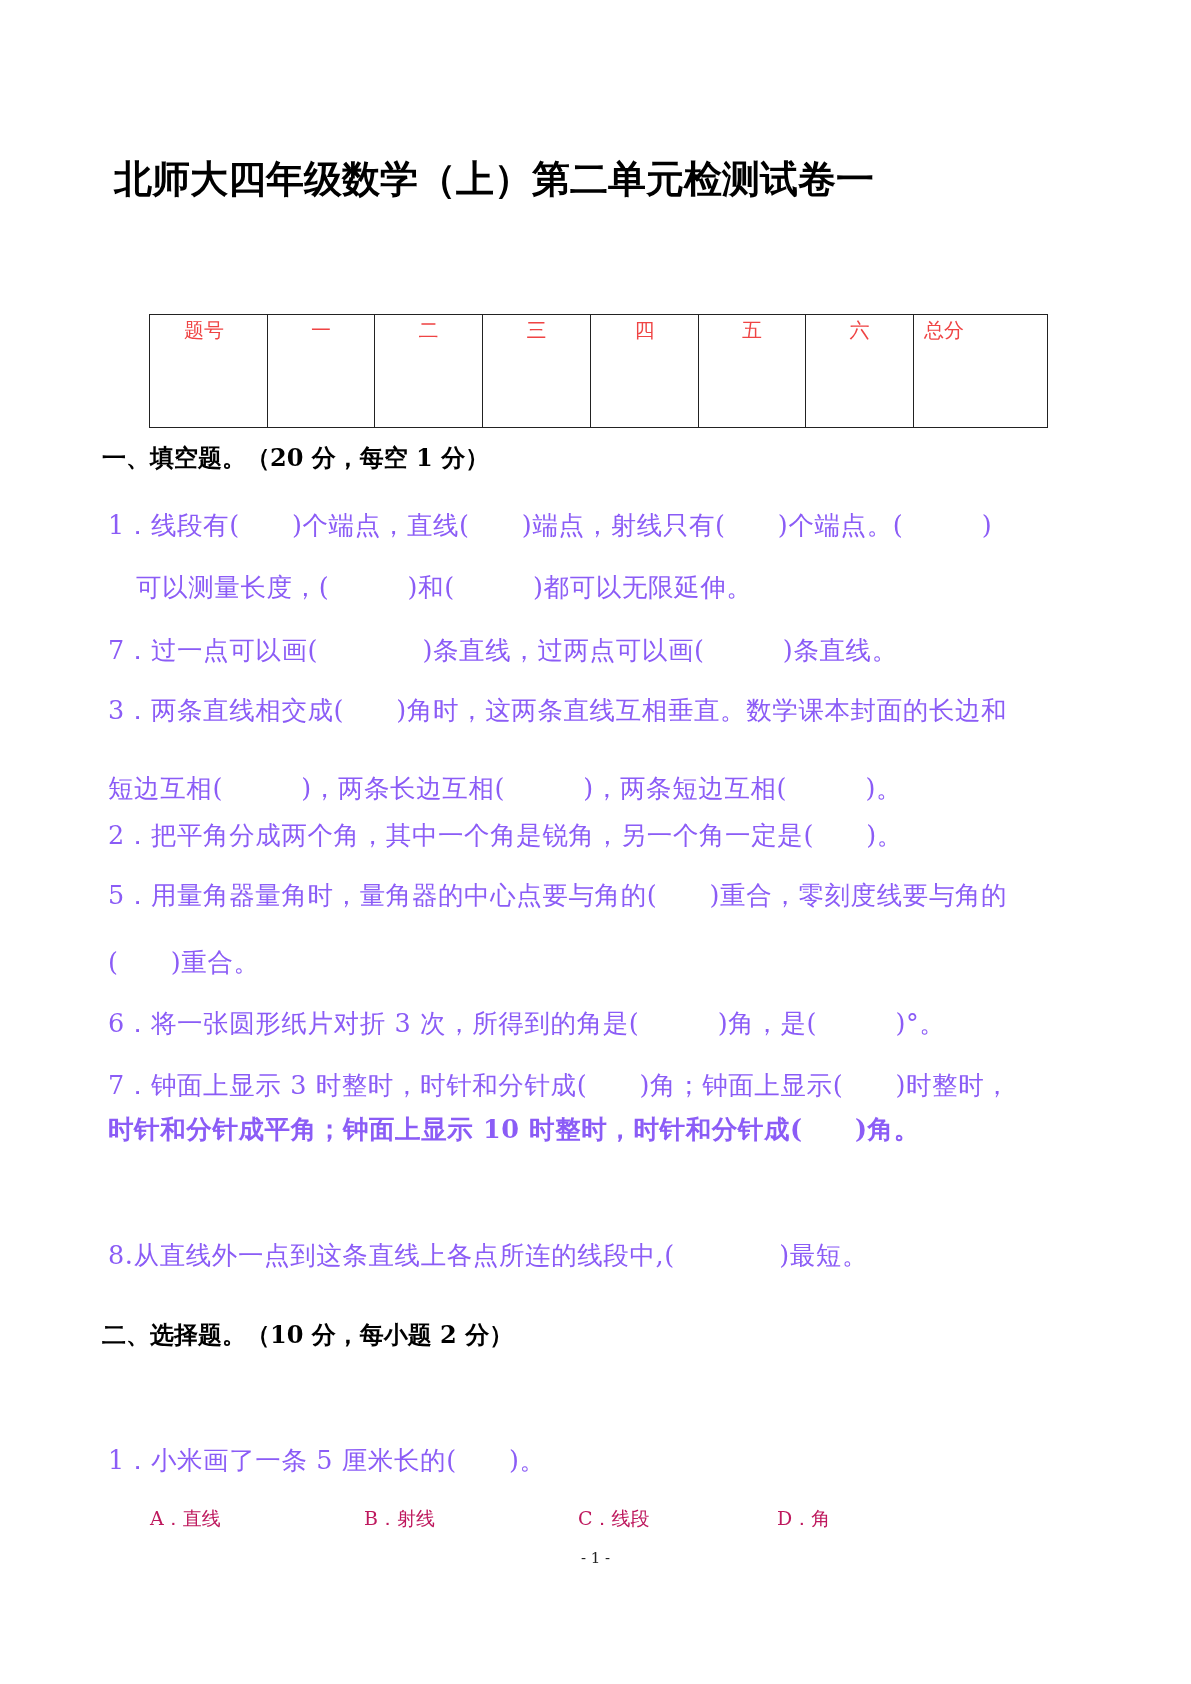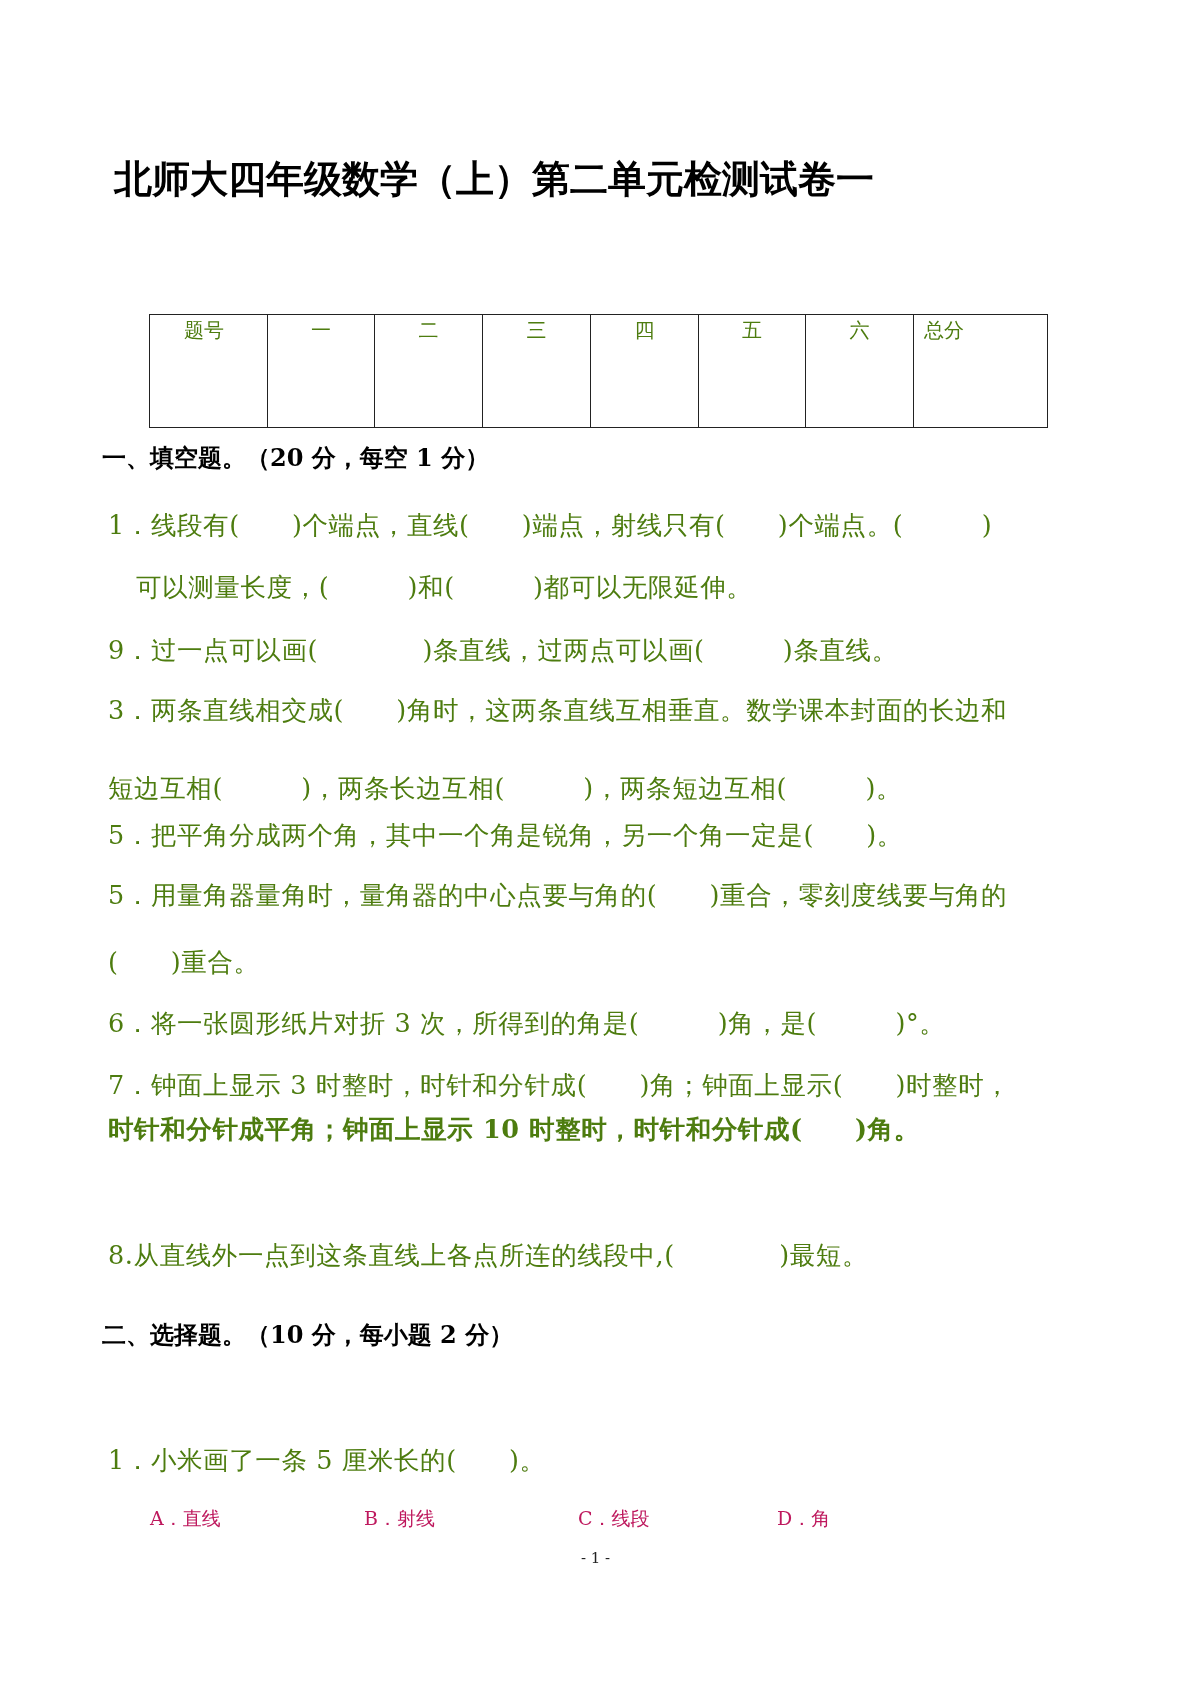--- a/index.html
+++ b/index.html
@@ -6,25 +6,25 @@
   body { width: 1191px; height: 1684px; position: relative; overflow: hidden;
          font-family: "DejaVu Serif", "Liberation Serif", serif; color: #111; }
   .abs { position: absolute; white-space: pre; }
   .title { left: 0; width: 988px; top: 154px; text-align: center;
            font-family: "DejaVu Sans", "Liberation Sans", sans-serif;
            font-size: 38px; font-weight: bold; letter-spacing: 0px; color: #000; }
   .score-table { position: absolute; left: 149px; top: 314px; width: 898px; height: 114px;
                  border-collapse: collapse; table-layout: fixed; }
   .score-table td { border: 1.3px solid #222; height: 56px; vertical-align: top;
                     font-family: "DejaVu Sans", "Liberation Sans", sans-serif;
-                    font-size: 20px; color: #4d7c0f; padding: 2px 0 0 0; text-align: center; }
+                    font-size: 20px; color: #ef4444; padding: 2px 0 0 0; text-align: center; }
   .score-table td.left { text-align: left; padding-left: 34px; }
   .score-table td.total { text-align: left; padding-left: 10px; }
   .heading { font-size: 24px; font-weight: bold; color: #000; }
-  .line { font-size: 25.5px; letter-spacing: 0.6px; color: #4d7c0f; }
+  .line { font-size: 25.5px; letter-spacing: 0.6px; color: #8b5cf6; }
   .opt { font-size: 19px; color: #be185d; }
   .pagenum { left: 0; width: 1191px; text-align: center; font-size: 15px; top: 1549px; color: #222; }
 </style>
 </head>
 <body>
 
 <div class="abs title">北师大四年级数学（上）第二单元检测试卷一</div>
 
 <table class="score-table">
   <colgroup>
@@ -48,24 +48,24 @@
     <td>六</td>
     <td class="total">总分</td>
   </tr>
 </tbody>
   </table>
 
 <div class="abs heading" style="left:102px; top:442px;">一、填空题。（20 分，每空 1 分）</div>
 
 <div class="abs line" style="left:108px; top:508px;">1．线段有(　　)个端点，直线(　　)端点，射线只有(　　)个端点。(　　　)</div>
 <div class="abs line" style="left:108px; top:570px;margin-left:28px;">可以测量长度，(　　　)和(　　　)都可以无限延伸。</div>
-<div class="abs line" style="left:108px; top:633px;">9．过一点可以画(　　　　)条直线，过两点可以画(　　　)条直线。</div>
+<div class="abs line" style="left:108px; top:633px;">7．过一点可以画(　　　　)条直线，过两点可以画(　　　)条直线。</div>
 <div class="abs line" style="left:108px; top:693px;">3．两条直线相交成(　　)角时，这两条直线互相垂直。数学课本封面的长边和</div>
 <div class="abs line" style="left:108px; top:755px;margin-top:16px;">短边互相(　　　)，两条长边互相(　　　)，两条短边互相(　　　)。</div>
-<div class="abs line" style="left:108px; top:818px;">5．把平角分成两个角，其中一个角是锐角，另一个角一定是(　　)。</div>
+<div class="abs line" style="left:108px; top:818px;">2．把平角分成两个角，其中一个角是锐角，另一个角一定是(　　)。</div>
 <div class="abs line" style="left:108px; top:878px;">5．用量角器量角时，量角器的中心点要与角的(　　)重合，零刻度线要与角的</div>
 <div class="abs line" style="left:108px; top:945px;">(　　)重合。</div>
 <div class="abs line" style="left:108px; top:1006px;">6．将一张圆形纸片对折 3 次，所得到的角是(　　　)角，是(　　　)°。</div>
 <div class="abs line" style="left:108px; top:1068px;">7．钟面上显示 3 时整时，时针和分针成(　　)角；钟面上显示(　　)时整时，</div>
 <div class="abs line" style="left:108px; top:1112px;font-weight:bold;">时针和分针成平角；钟面上显示 10 时整时，时针和分针成(　　)角。</div>
 <div class="abs line" style="left:108px; top:1191px;margin-top:47px;">8.从直线外一点到这条直线上各点所连的线段中,(　　　　)最短。</div>
 
 <div class="abs heading" style="left:102px; top:1319px;">二、选择题。（10 分，每小题 2 分）</div>
 
 <div class="abs line" style="left:108px; top:1443px;">1．小米画了一条 5 厘米长的(　　)。</div>

